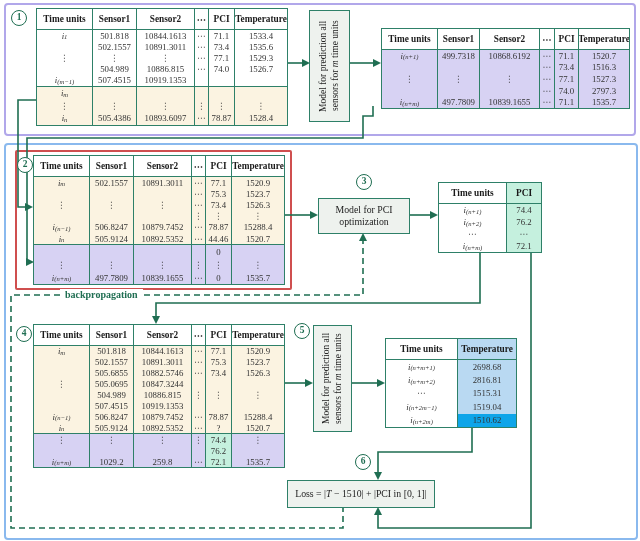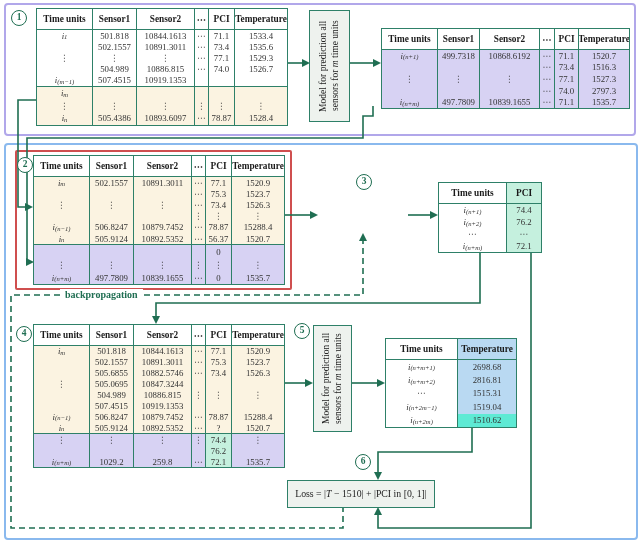--- a/index.html
+++ b/index.html
@@ -285,21 +285,21 @@
           <div class="tcell" style="width: 52px; height: 11.2px;">15288.4</div>
         </div>
         <div class="trow">
           <div class="tcell tlabel" style="width: 56px; height: 11.2px;">
             <span class="ivar">i</span>
             <sub>n</sub>
           </div>
           <div class="tcell" style="width: 44px; height: 11.2px;">505.9124</div>
           <div class="tcell" style="width: 58px; height: 11.2px;">10892.5352</div>
           <div class="tcell" style="width: 14px; height: 11.2px;">⋯</div>
-          <div class="tcell" style="width: 26px; height: 11.2px;">56.37</div>
+          <div class="tcell" style="width: 26px; height: 11.2px;">44.46</div>
           <div class="tcell" style="width: 52px; height: 11.2px;">1520.7</div>
         </div>
       </div>
       <div class="tsec" style="background: rgb(215, 210, 243);">
         <div class="trow">
           <div class="tcell" style="width: 56px; height: 13px;"></div>
           <div class="tcell" style="width: 44px; height: 13px;"></div>
           <div class="tcell" style="width: 58px; height: 13px;"></div>
           <div class="tcell" style="width: 14px; height: 13px;"></div>
           <div class="tcell" style="width: 26px; height: 13px;">0</div>
@@ -502,28 +502,32 @@
             <span class="ivar">i</span>
             <sub>(n+2m−1)</sub>
           </div>
           <div class="tcell" style="width: 58px; height: 13.4px; background: rgb(185, 217, 242);">1519.04</div>
         </div>
         <div class="trow">
           <div class="tcell tlabel" style="width: 72px; height: 13.4px;">
             <span class="ivar">i</span>
             <sub>(n+2m)</sub>
           </div>
-          <div class="tcell" style="width: 58px; height: 13.4px; background: #5eead4;">1510.62</div>
+          <div class="tcell" style="width: 58px; height: 13.4px; background: #0ea5e9;">1510.62</div>
         </div>
       </div>
     </div>
 
   <div id="model1" class="mbox vbox">
     <div class="mathify">Model for prediction all</div>
     <div class="mathify">sensors for <i>m</i> time units</div>
+  </div>
+  <div id="model3" class="mbox">
+    <div class="mathify">Model for PCI</div>
+    <div class="mathify">optimization</div>
   </div>
   <div id="model5" class="mbox vbox">
     <div class="mathify">Model for prediction all</div>
     <div class="mathify">sensors for <i>m</i> time units</div>
   </div>
 
   <div id="lossBox" class="mbox">
     <span class="mathify">Loss = |<i>T</i> − 1510| + |PCI in [0, 1]|</span>
   </div>
 

